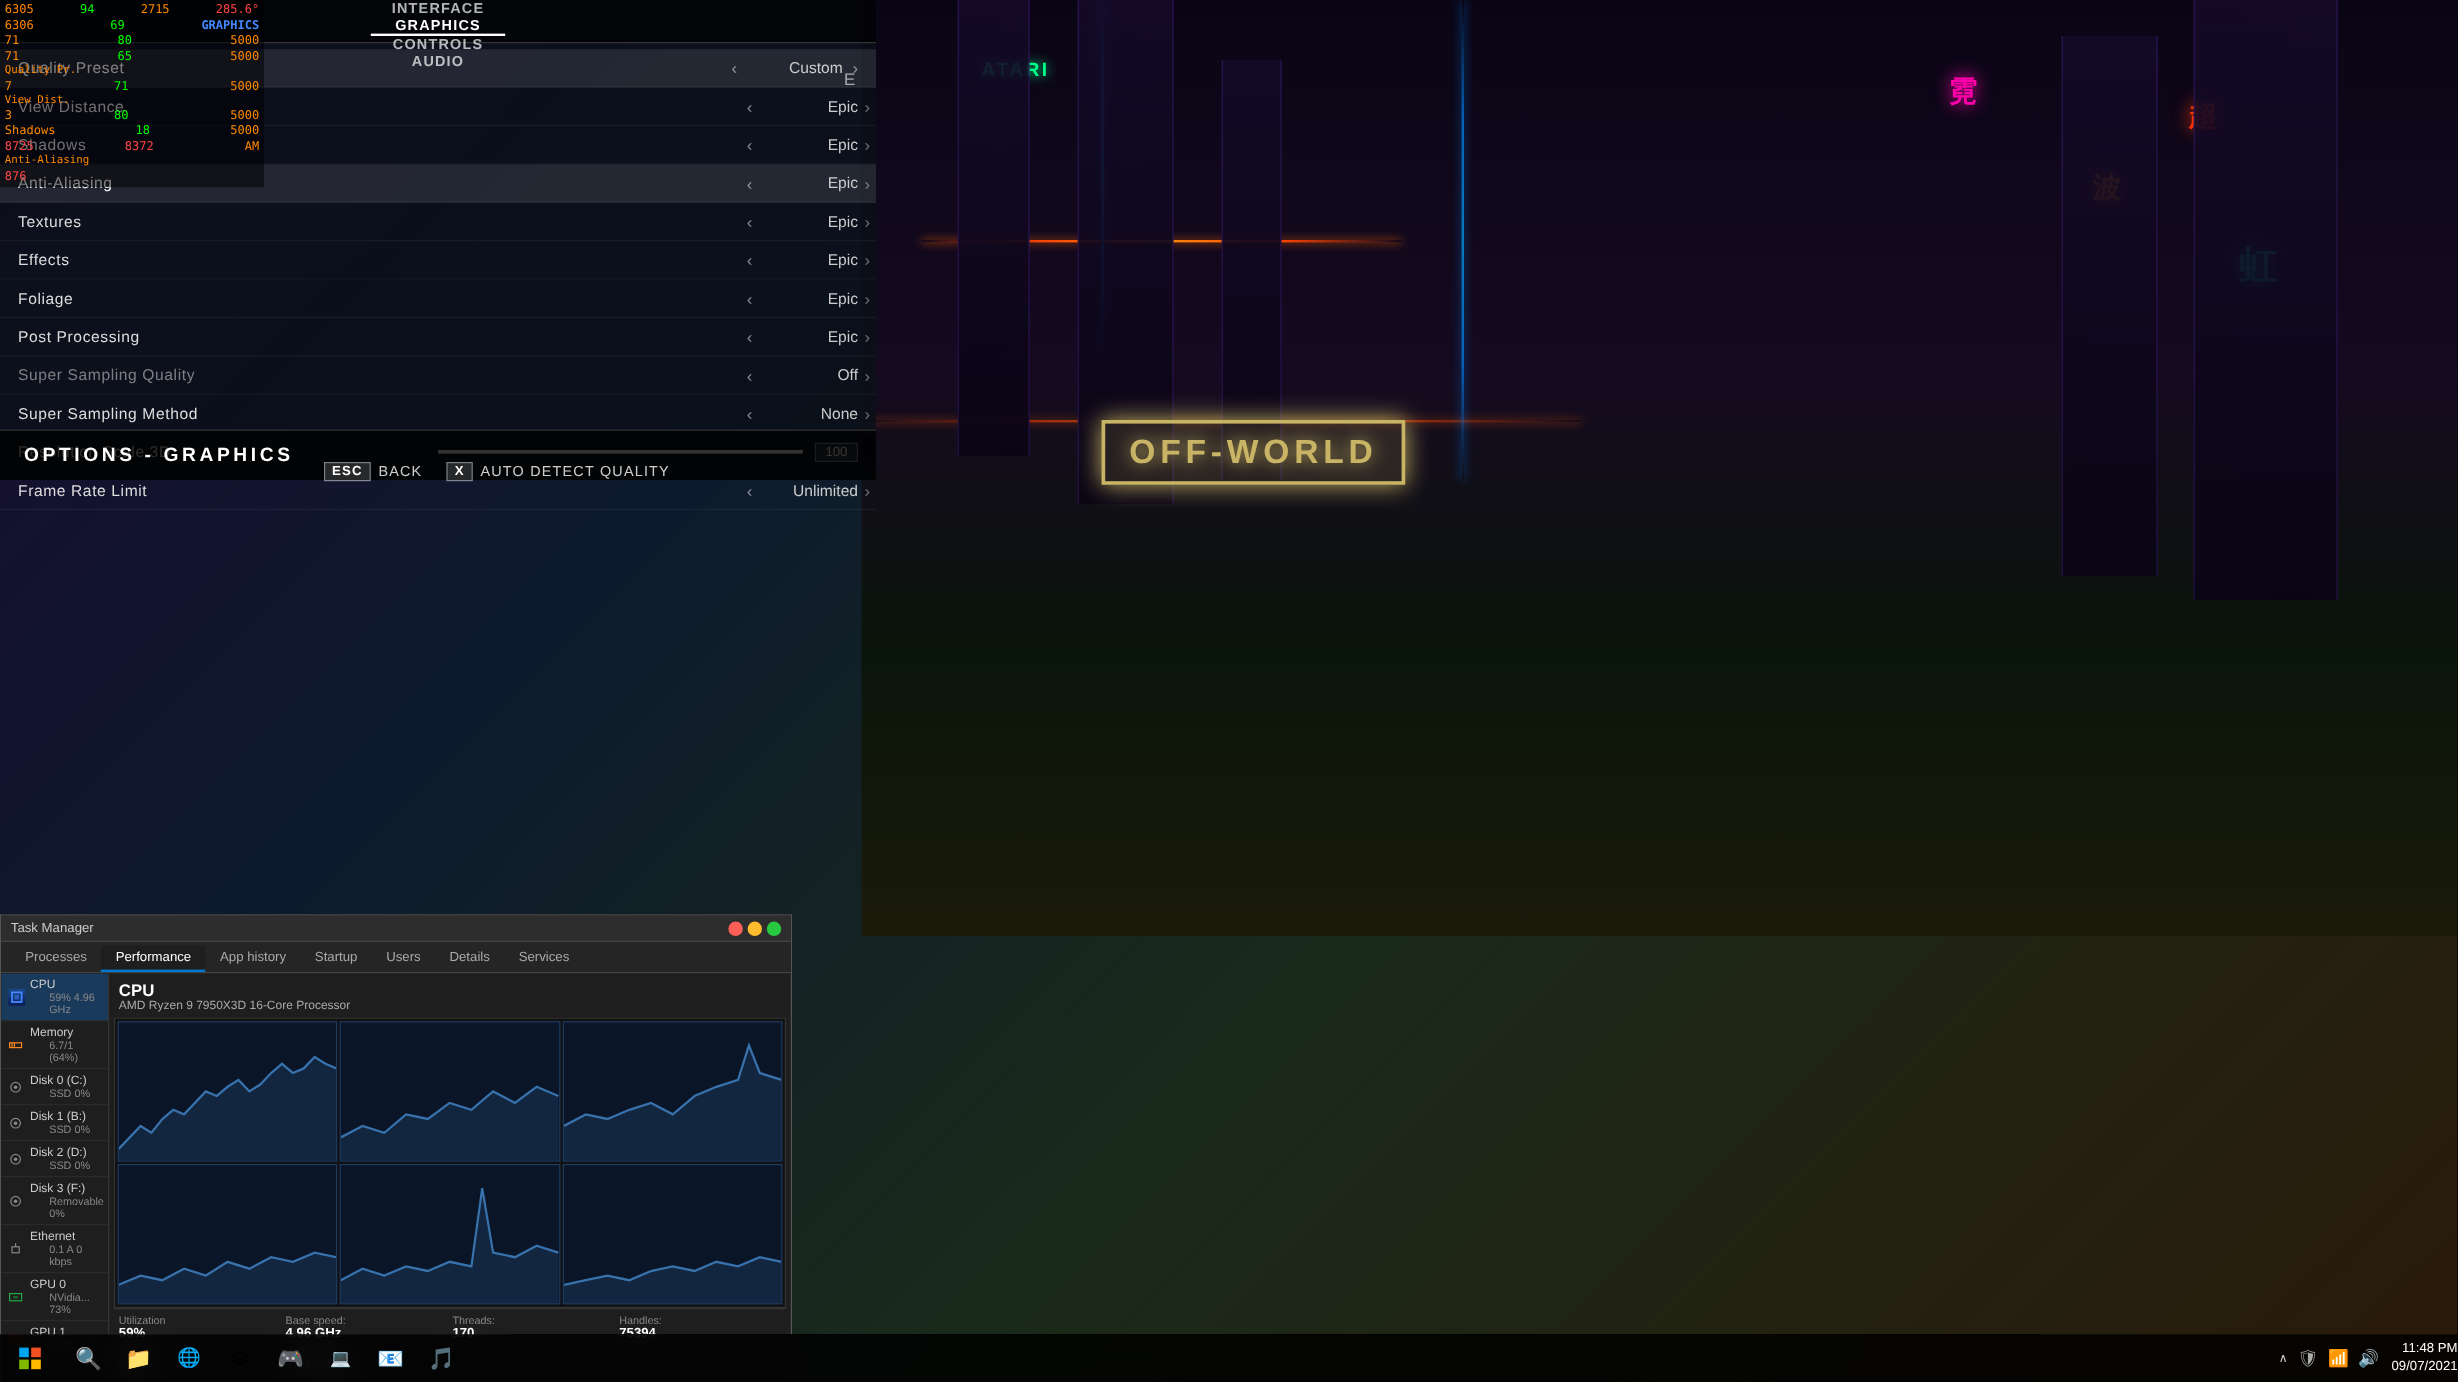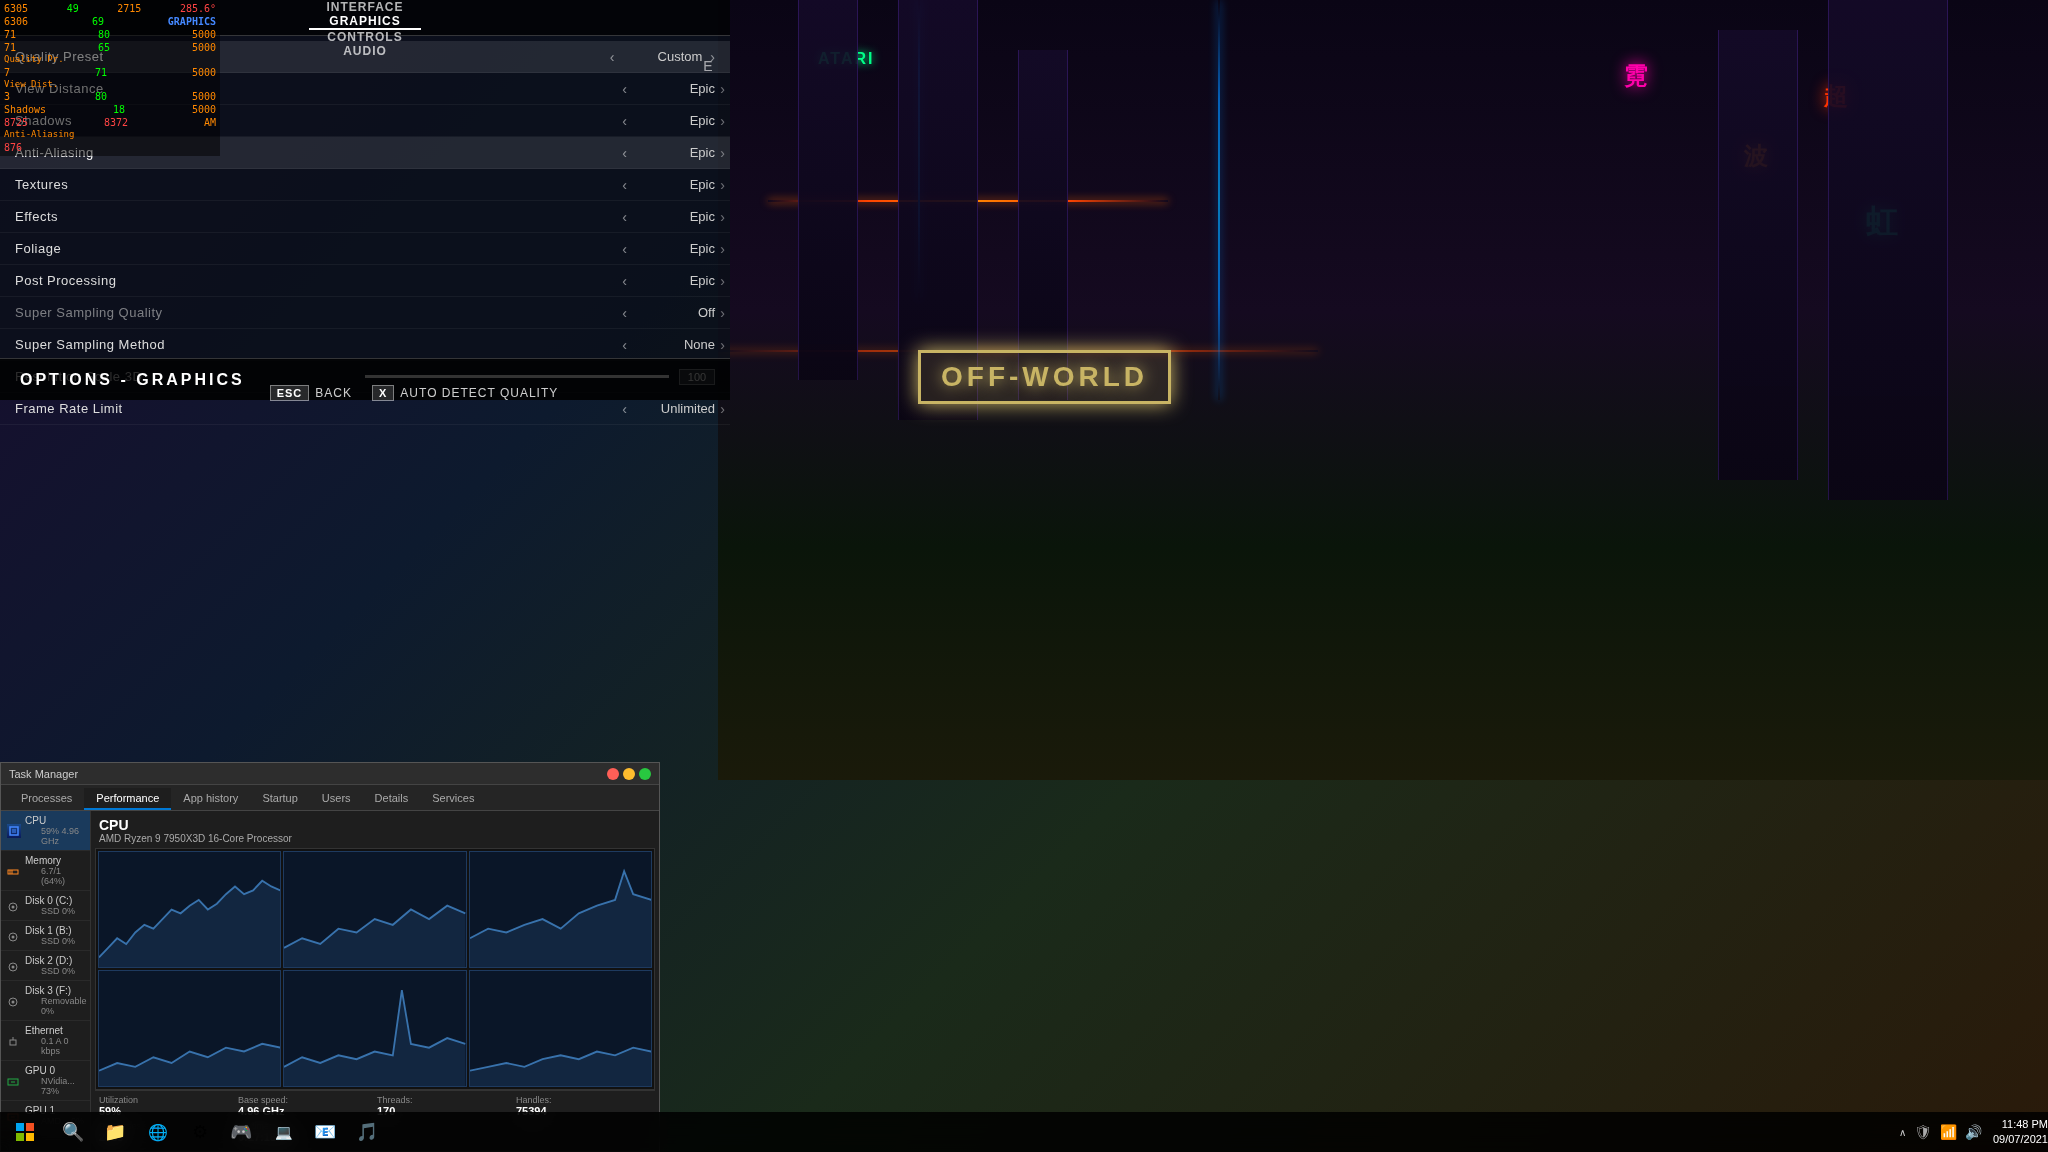--- a/index.html
+++ b/index.html
@@ -574,21 +574,21 @@
     <div class="building" style="left:180px; top:0; width:80px; height:420px;"></div>
     <div class="building" style="left:300px; top:50px; width:50px; height:350px;"></div>
     <div class="building" style="right:100px; top:0; width:120px; height:500px;"></div>
     <div class="building" style="right:250px; top:30px; width:80px; height:450px;"></div>
   </div>
 </div>
 
 <div id="hud-stats">
   <div class="hud-row">
     <span class="hud-orange">6305</span>
-    <span class="hud-green">49</span>
+    <span class="hud-green">94</span>
     <span class="hud-orange">2715</span>
     <span class="hud-red">285.6°</span>
   </div>
   <div class="hud-row">
     <span class="hud-orange">6306</span>
     <span class="hud-green">69</span>
     <span style="color:#4488ff; font-size:10px; font-weight:bold;">GRAPHICS</span>
   </div>
   <div class="hud-row">
     <span class="hud-orange">71</span>

